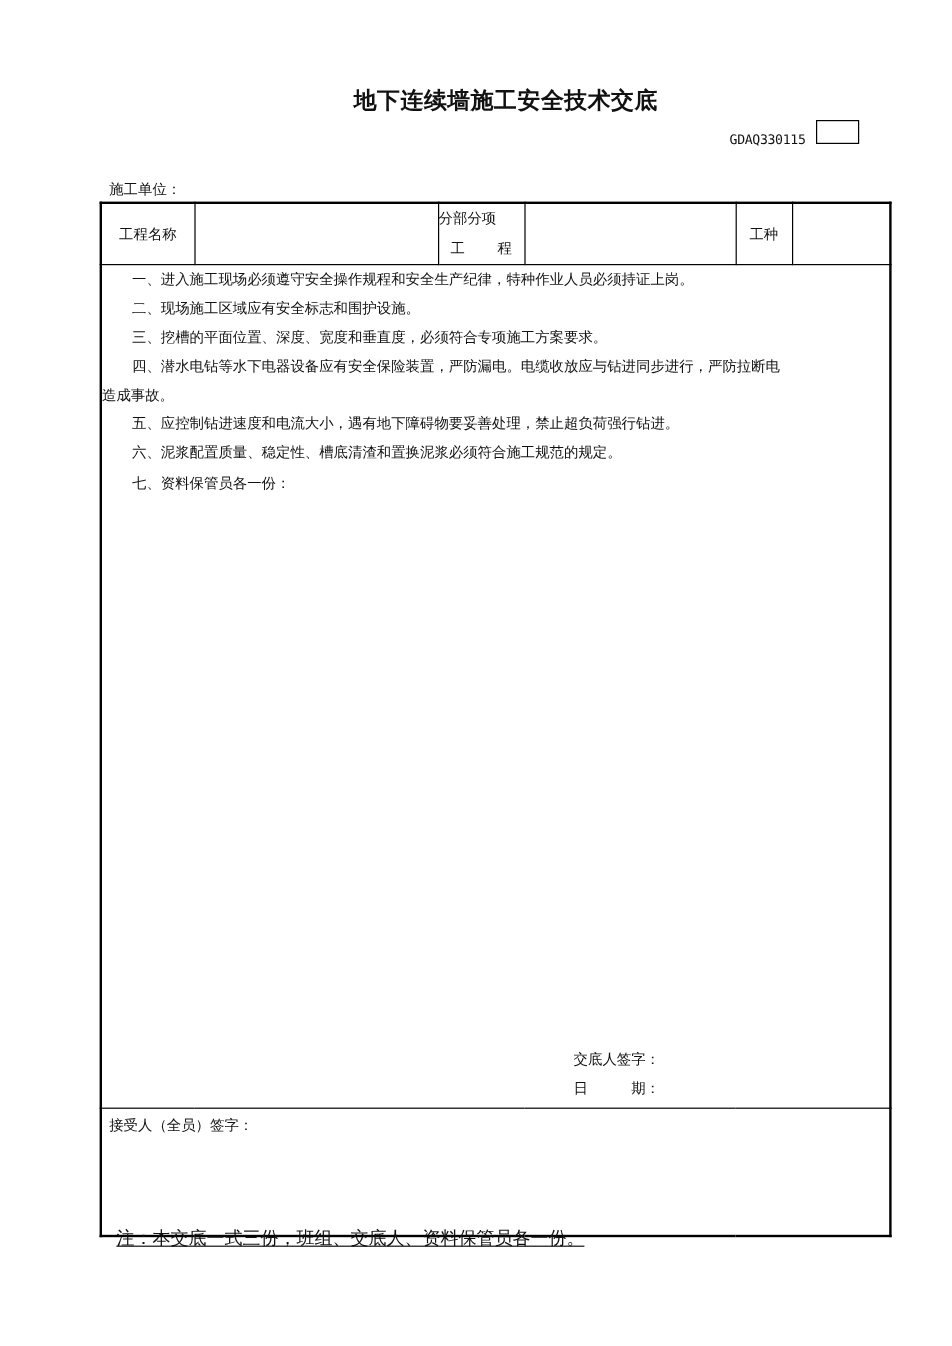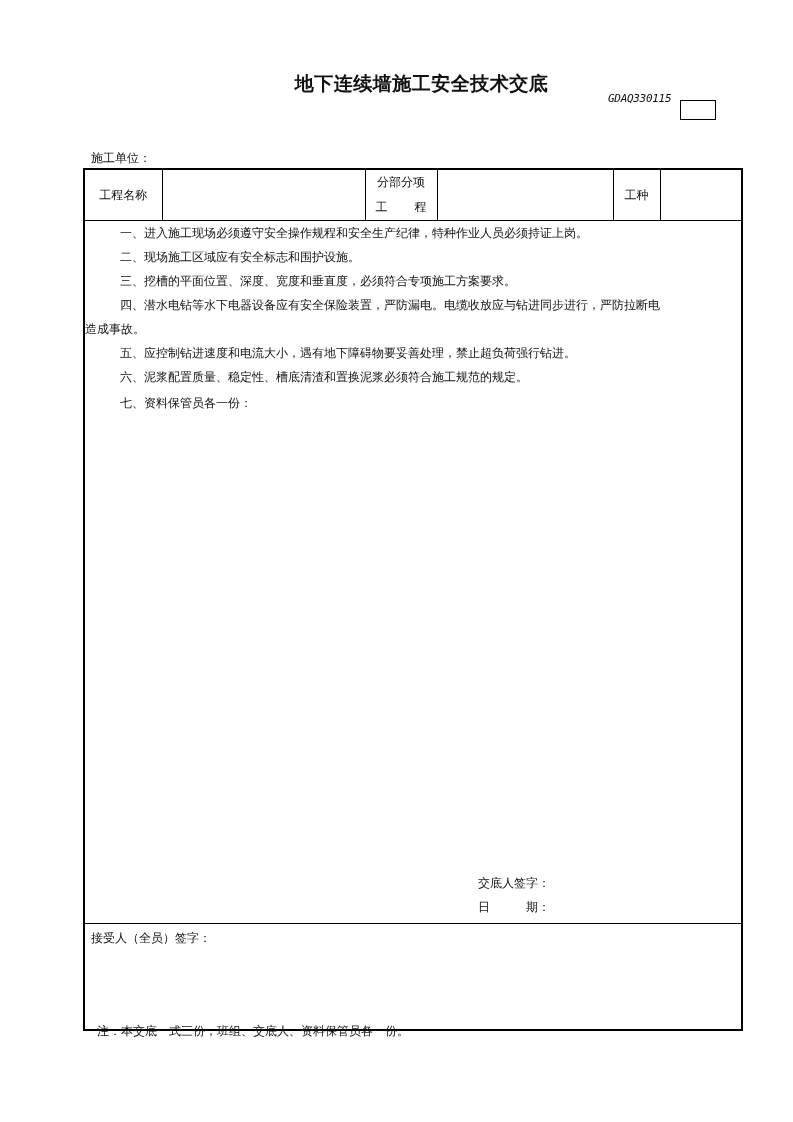--- a/index.html
+++ b/index.html
@@ -1,35 +1,35 @@
 <!DOCTYPE html>
 <html><head>
 <meta charset="utf-8">
 <style>
   html, body { margin:0; padding:0; background:#ffffff; }
   body { width:793px; height:1122px; position:relative; font-family:"DejaVu Serif", "Liberation Serif", serif; color:#111; overflow:hidden; }
   .abs { position:absolute; }
   .title { left:0; width:843px; top:71px; text-align:center; font-family:"DejaVu Sans","Liberation Sans",sans-serif; font-weight:bold; font-size:19px; letter-spacing:0.5px; }
-  .code { left:608px; top:92px; font-size:11px; font-family:"DejaVu Sans Mono","Liberation Mono",monospace; letter-spacing:-0.3px;font-style:italic; }
+  .code { left:608px; top:110px; font-size:11px; font-family:"DejaVu Sans Mono","Liberation Mono",monospace; letter-spacing:-0.3px; }
   .codebox { left:680px; top:100px; width:34px; height:18px; border:1px solid #000; }
   .unit { left:91px; top:150px; font-size:12px;text-align:right; }
   table.form { position:absolute; left:83px; top:168px; width:658px; border-collapse:collapse; border:2px solid #000; table-layout:fixed; }
   table.form td { border:1px solid #000; font-size:12px; padding:0; vertical-align:middle; }
   .hdr td { height:49px; }
   .center { text-align:center; }
-  .sub { line-height:25px; text-align:center; }
+  .sub { line-height:25px; text-align:left; }
   .sub .l2 { display:flex; justify-content:space-between; padding:0 10px; }
   .content { height:702px; vertical-align:top !important; position:relative; }
-  .item { font-size:12px; line-height:24px; padding-left:35px; padding-right:20px; }
+  .item { font-size:12px; line-height:24px; padding-left:25px; padding-right:20px; }
   .item.cont { padding-left:0; }
   .items { padding-top:0px; }
   .sign { position:absolute; left:393px; top:650px; font-size:12px; line-height:24px; }
   .sign .date { display:flex; width:72px; justify-content:space-between; }
   .recv { height:93px; vertical-align:top !important; padding:6px 6px !important; }
-  .note { left:97px; top:1023px; font-size:12px; }
+  .note { left:97px; top:1023px; font-size:15px;text-decoration:underline; }
 </style>
 </head>
 <body>
 
 <div class="abs title">地下连续墙施工安全技术交底</div>
 <div class="abs code">GDAQ330115</div>
 <div class="abs codebox"></div>
 <div class="abs unit">施工单位：</div>
 
 <table class="form">

